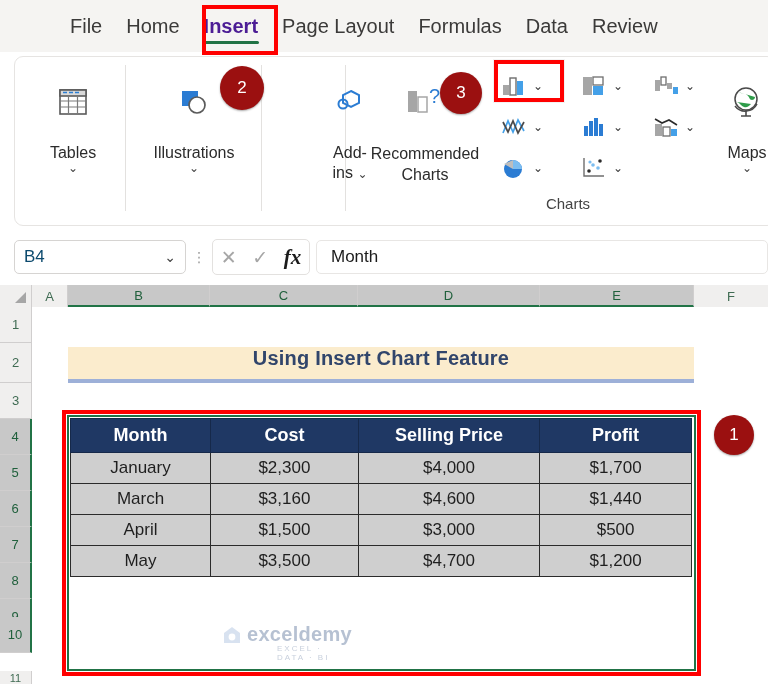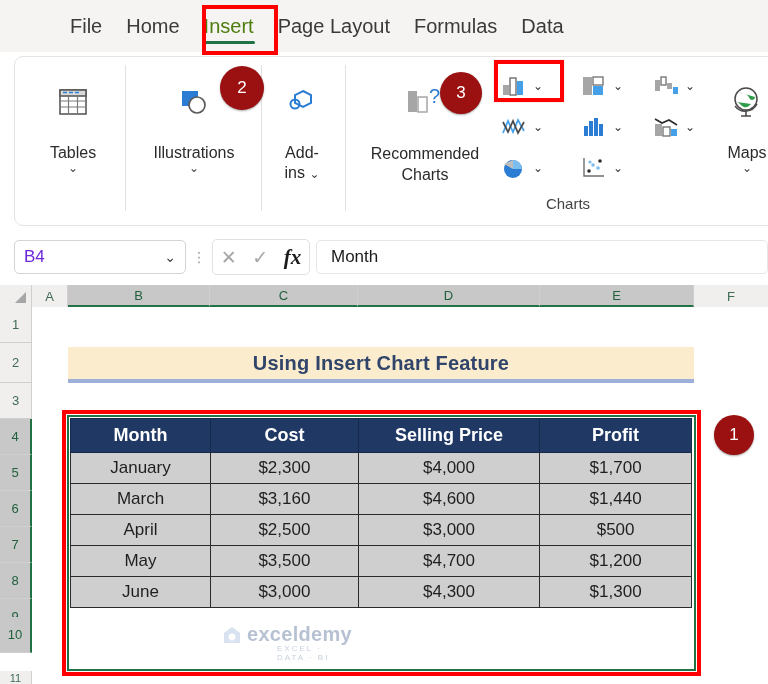--- a/index.html
+++ b/index.html
@@ -17,21 +17,21 @@
     position:absolute;left:0;top:0;width:768px;height:52px;
     background:#f5f4f2;
     display:flex;align-items:center;padding-left:36px;
   }
   .tab{
     font-size:20px;color:#3b3a39;
     padding:0 12px;height:34px;line-height:34px;
     white-space:nowrap;position:relative;
   }
   .tab:first-child{margin-left:22px;}
-  .tab.active{color:#4d7c0f;}
+  .tab.active{color:#4c1d95;font-weight:bold;}
   .tab.active .uline{
     position:absolute;left:11px;right:11px;bottom:-1px;height:3px;
     background:#217346;border-radius:2px;
   }
   .tab-hl{
     position:absolute;left:202px;top:5px;width:76px;height:50px;
     border:4px solid #ff0000;box-sizing:border-box;
     pointer-events:none;
   }
 
@@ -81,21 +81,21 @@
   .fbar{
     position:absolute;left:0;top:232px;width:768px;height:50px;
     background:#fff;display:flex;align-items:center;
   }
   .namebox{
     margin-left:14px;width:172px;height:34px;
     border:1px solid #d6d4d2;border-radius:5px;background:#fff;
     display:flex;align-items:center;justify-content:space-between;
     padding:0 9px;box-sizing:border-box;
   }
-  .namebox .nm{font-size:17px;color:#6d28d9;}
+  .namebox .nm{font-size:17px;color:#0c4a6e;}
   .vdots{
     width:20px;text-align:center;color:#9b9b9b;font-size:14px;letter-spacing:0;
     line-height:6px;margin:0 3px;
   }
   .fxgrp{
     width:96px;height:34px;border:1px solid #e3e1df;border-radius:5px;
     background:#fff;display:flex;align-items:center;justify-content:space-around;
   }
   .fxgrp span{font-size:19px;color:#a6a6a6;}
   .fxgrp .fx{color:#1b1b1b;font-family:"Liberation Serif",serif;font-style:italic;font-weight:bold;font-size:21px;}
@@ -132,21 +132,21 @@
     font-size:13px;color:#3f6b52;
     display:flex;align-items:center;justify-content:center;
     background:#f0efee;border-bottom:1px solid #d0cece;
     border-right:1px solid #d0cece;box-sizing:border-box;
   }
   .rh.sel{background:#c8c8c8;color:#20603c;border-right:2px solid #217346;}
 
   
   .banner{
     position:absolute;background:#fbeccd;
-    display:flex;align-items:center;justify-content:center;
+    display:flex;align-items:flex-start;justify-content:center;
     font-size:20px;font-weight:bold;color:#31456b;
     letter-spacing:.2px;
   }
   .banner-ul{position:absolute;background:#9db0d8;}
 
   
   .tbl{position:absolute;border-collapse:collapse;}
   .tbl td,.tbl th{
     border:1px solid #2b2b2b;
     font-size:17px;
@@ -183,20 +183,21 @@
 </head>
 <body>
 
 <div class="tabbar">
   <div class="tab"><span>File</span></div>
   <div class="tab"><span>Home</span></div>
   <div class="tab active"><span>Insert</span><span class="uline"></span></div>
   <div class="tab"><span>Page Layout</span></div>
   <div class="tab"><span>Formulas</span></div>
   <div class="tab"><span>Data</span></div>
+  <div class="tab"><span>Review</span></div>
 </div>
 <div class="tab-hl"></div>
 
 <div class="ribbon">
 
   <div class="ribsep" style="left:110px;"></div>
   <div class="ribsep" style="left:246px;"></div>
   <div class="ribsep" style="left:330px;"></div>
 
   <div class="bigbtn" style="left:10px;top:22px;">
@@ -216,21 +217,21 @@
     <div class="ic">
       <svg width="34" height="30" viewBox="0 0 34 30">
         <rect x="5" y="4" width="16" height="15" fill="#2b7cd3"></rect>
         <circle cx="20" cy="18" r="8" fill="#fff" stroke="#5a5a5a" stroke-width="1.7"></circle>
       </svg>
     </div>
     <div class="tx">Illustrations</div>
     <div class="chev">⌄</div>
   </div>
 
-  <div class="bigbtn" style="left:248px;top:22px;width:78px;">
+  <div class="bigbtn" style="left:248px;top:22px;width:78px;padding-left:48px;">
     <div class="ic">
       <svg width="34" height="30" viewBox="0 0 34 30">
         <path d="M18 4l8 4v8l-8 4-8-4V8z" fill="none" stroke="#2b7cd3" stroke-width="2"></path>
         <circle cx="10" cy="17" r="4.5" fill="none" stroke="#2b7cd3" stroke-width="2"></circle>
       </svg>
     </div>
     <div class="tx" style="line-height:20px;">
       <span>Add-</span><br>
       <span>ins</span>
       <span class="chev" style="display:inline;">⌄</span>
@@ -463,36 +464,30 @@
         <td>$1,700</td>
       </tr>
       <tr>
         <td>March</td>
         <td>$3,160</td>
         <td>$4,600</td>
         <td>$1,440</td>
       </tr>
       <tr>
         <td>April</td>
-        <td>$2,500</td>
+        <td>$1,500</td>
         <td>$3,000</td>
         <td>$500</td>
       </tr>
       <tr>
         <td>May</td>
         <td>$3,500</td>
         <td>$4,700</td>
         <td>$1,200</td>
       </tr>
-      <tr>
-        <td>June</td>
-        <td>$3,000</td>
-        <td>$4,300</td>
-        <td>$1,300</td>
-      </tr>
     </tbody>
   </table>
 
   <div class="greenbox" style="left:67px;top:130px;width:629px;height:256px;"></div>
 
   <div class="selrect" style="left:62px;top:125px;width:639px;height:266px;"></div>
 
   <div class="wmark" style="left:222px;top:338px;">
     <div class="wlogo">
       <svg width="20" height="20" viewBox="0 0 20 20">

